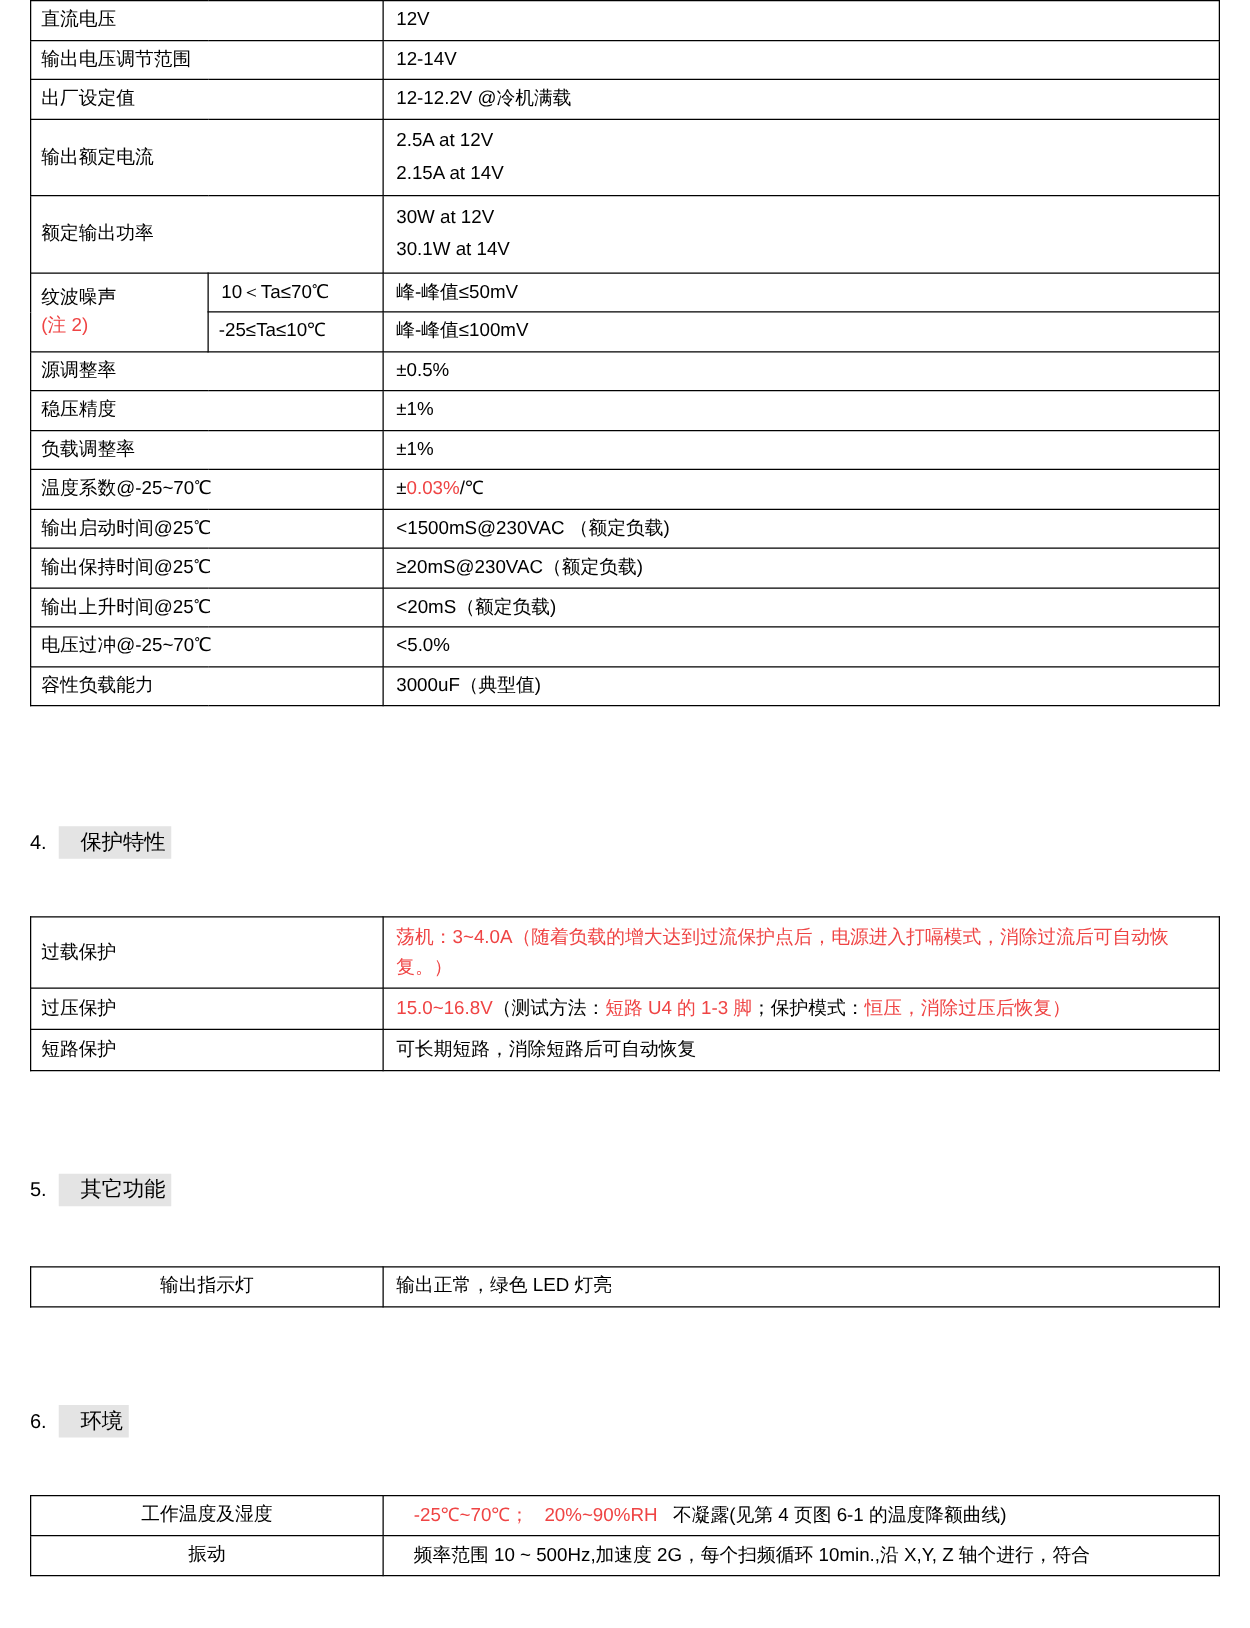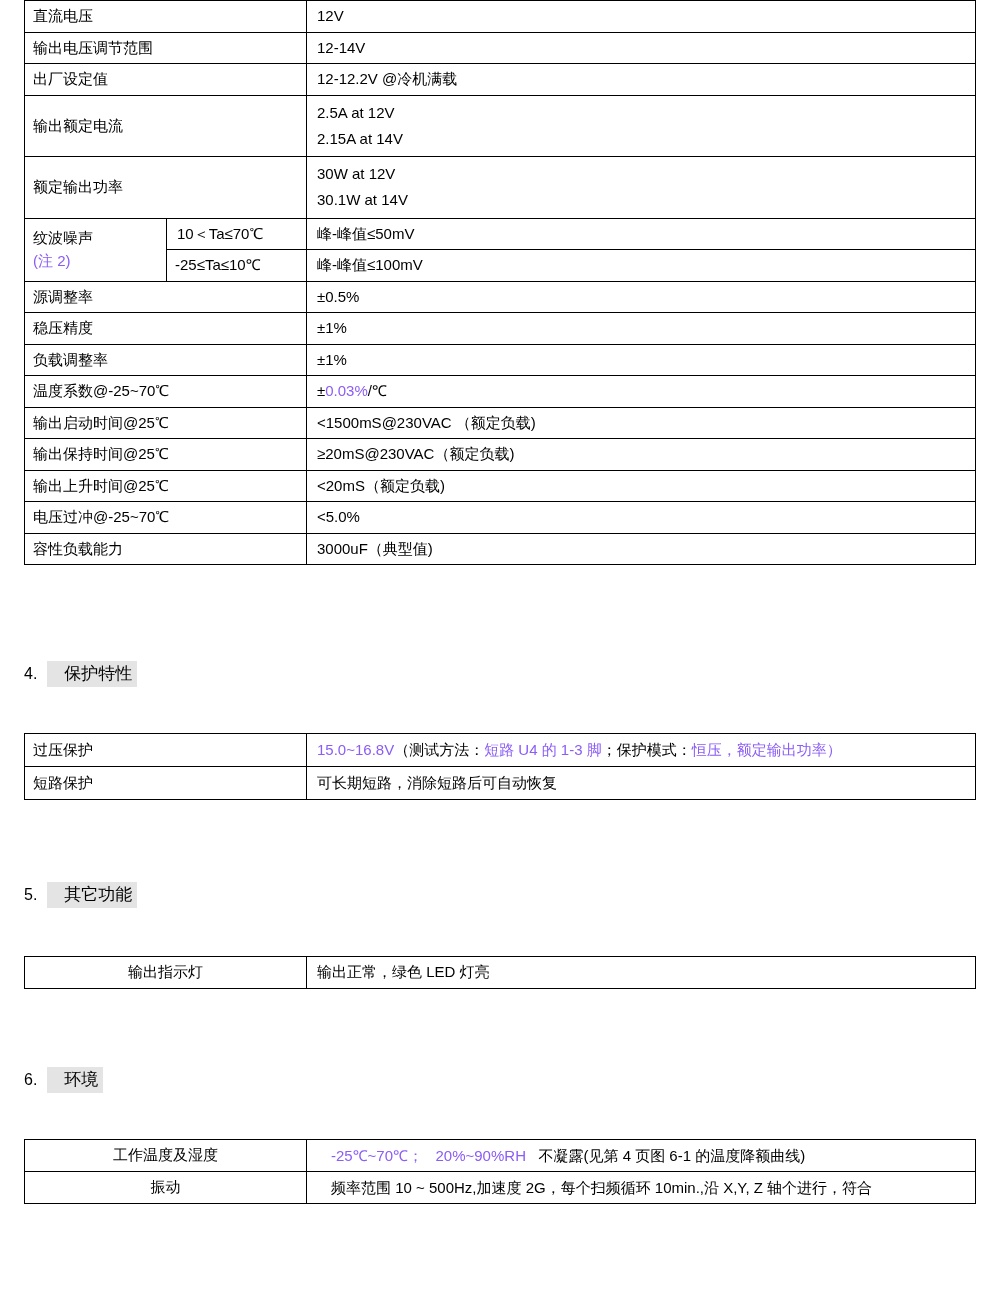--- a/index.html
+++ b/index.html
@@ -27,21 +27,21 @@
     width: 952px;
     table-layout: fixed;
   }
   table td {
     border: 1px solid #000000;
     font-size: 15px;
     line-height: 1.5;
     padding: 4px 8px;
     vertical-align: middle;
   }
-  .blue { color: #8b5cf6; }
+  .blue { color: #ef4444; }
   .tbl-electrical { margin-top: 0; }
   .tbl-electrical td.label { }
   .tbl-electrical td.value { padding-left: 10px; margin-top: 24px; }
   .two-line { line-height: 1.75; }
 
   .section-heading {
     font-size: 17px;
     margin: 0;
     padding: 0;
     display: flex;
@@ -168,22 +168,26 @@
     <span class="section-title">保护特性</span>
   </div>
 
   <table class="tbl-protect">
     <colgroup>
       <col style="width:282px">
       <col>
     </colgroup>
     <tbody>
       <tr>
+        <td class="label">过载保护</td>
+        <td class="value blue">荡机：3~4.0A（随着负载的增大达到过流保护点后，电源进入打嗝模式，消除过流后可自动恢复。）</td>
+      </tr>
+      <tr>
         <td class="label">过压保护</td>
-        <td class="value"><span class="blue">15.0~16.8V</span><span>（测试方法：</span><span class="blue">短路 U4 的 1-3 脚</span><span>；保护模式：</span><span class="blue">恒压，额定输出功率）</span></td>
+        <td class="value"><span class="blue">15.0~16.8V</span><span>（测试方法：</span><span class="blue">短路 U4 的 1-3 脚</span><span>；保护模式：</span><span class="blue">恒压，消除过压后恢复）</span></td>
       </tr>
       <tr>
         <td class="label">短路保护</td>
         <td class="value">可长期短路，消除短路后可自动恢复</td>
       </tr>
     </tbody>
   </table>
 
   <div class="section-heading sec5">
     <span class="section-num">5.</span>

